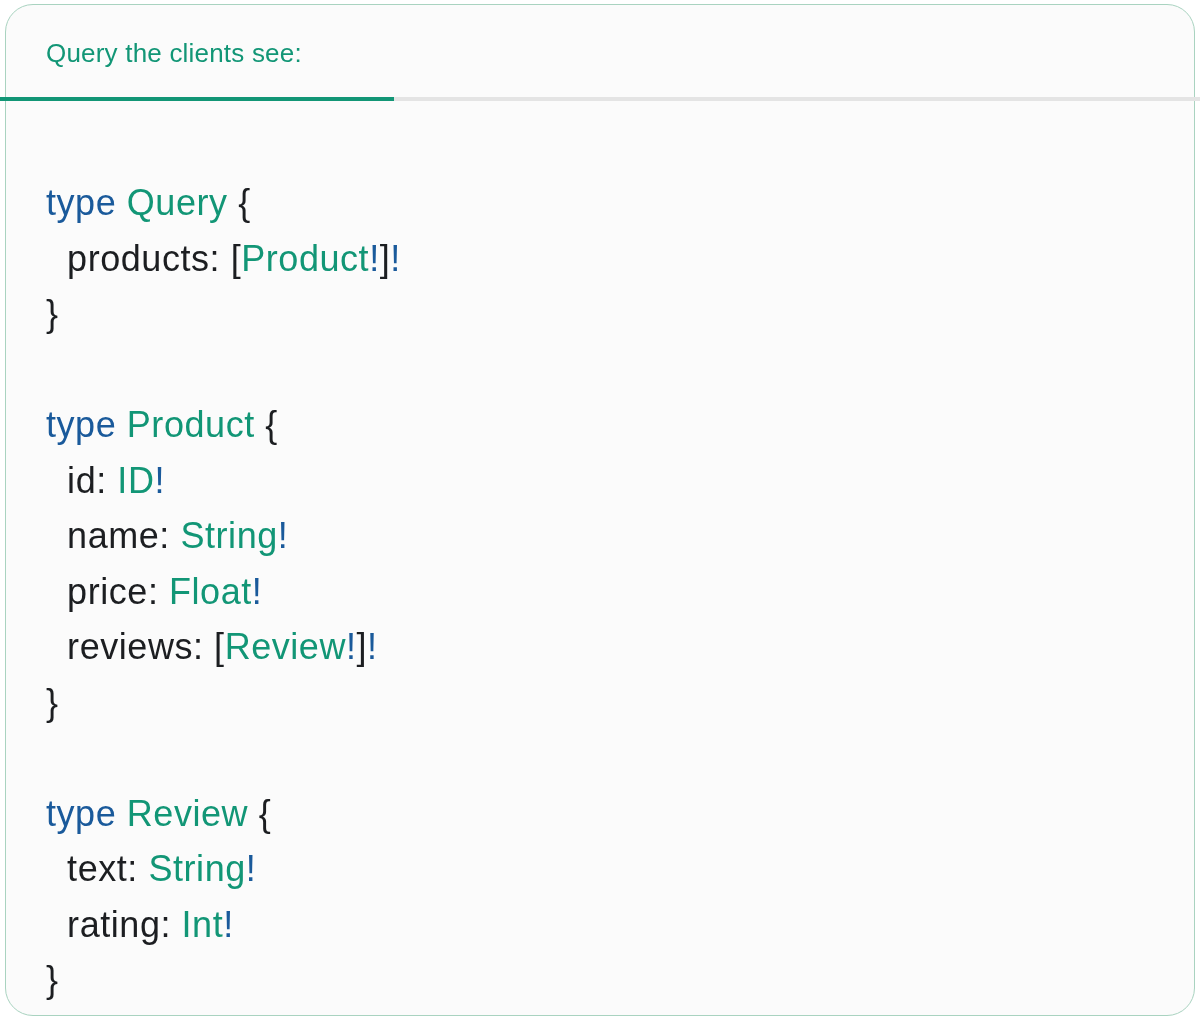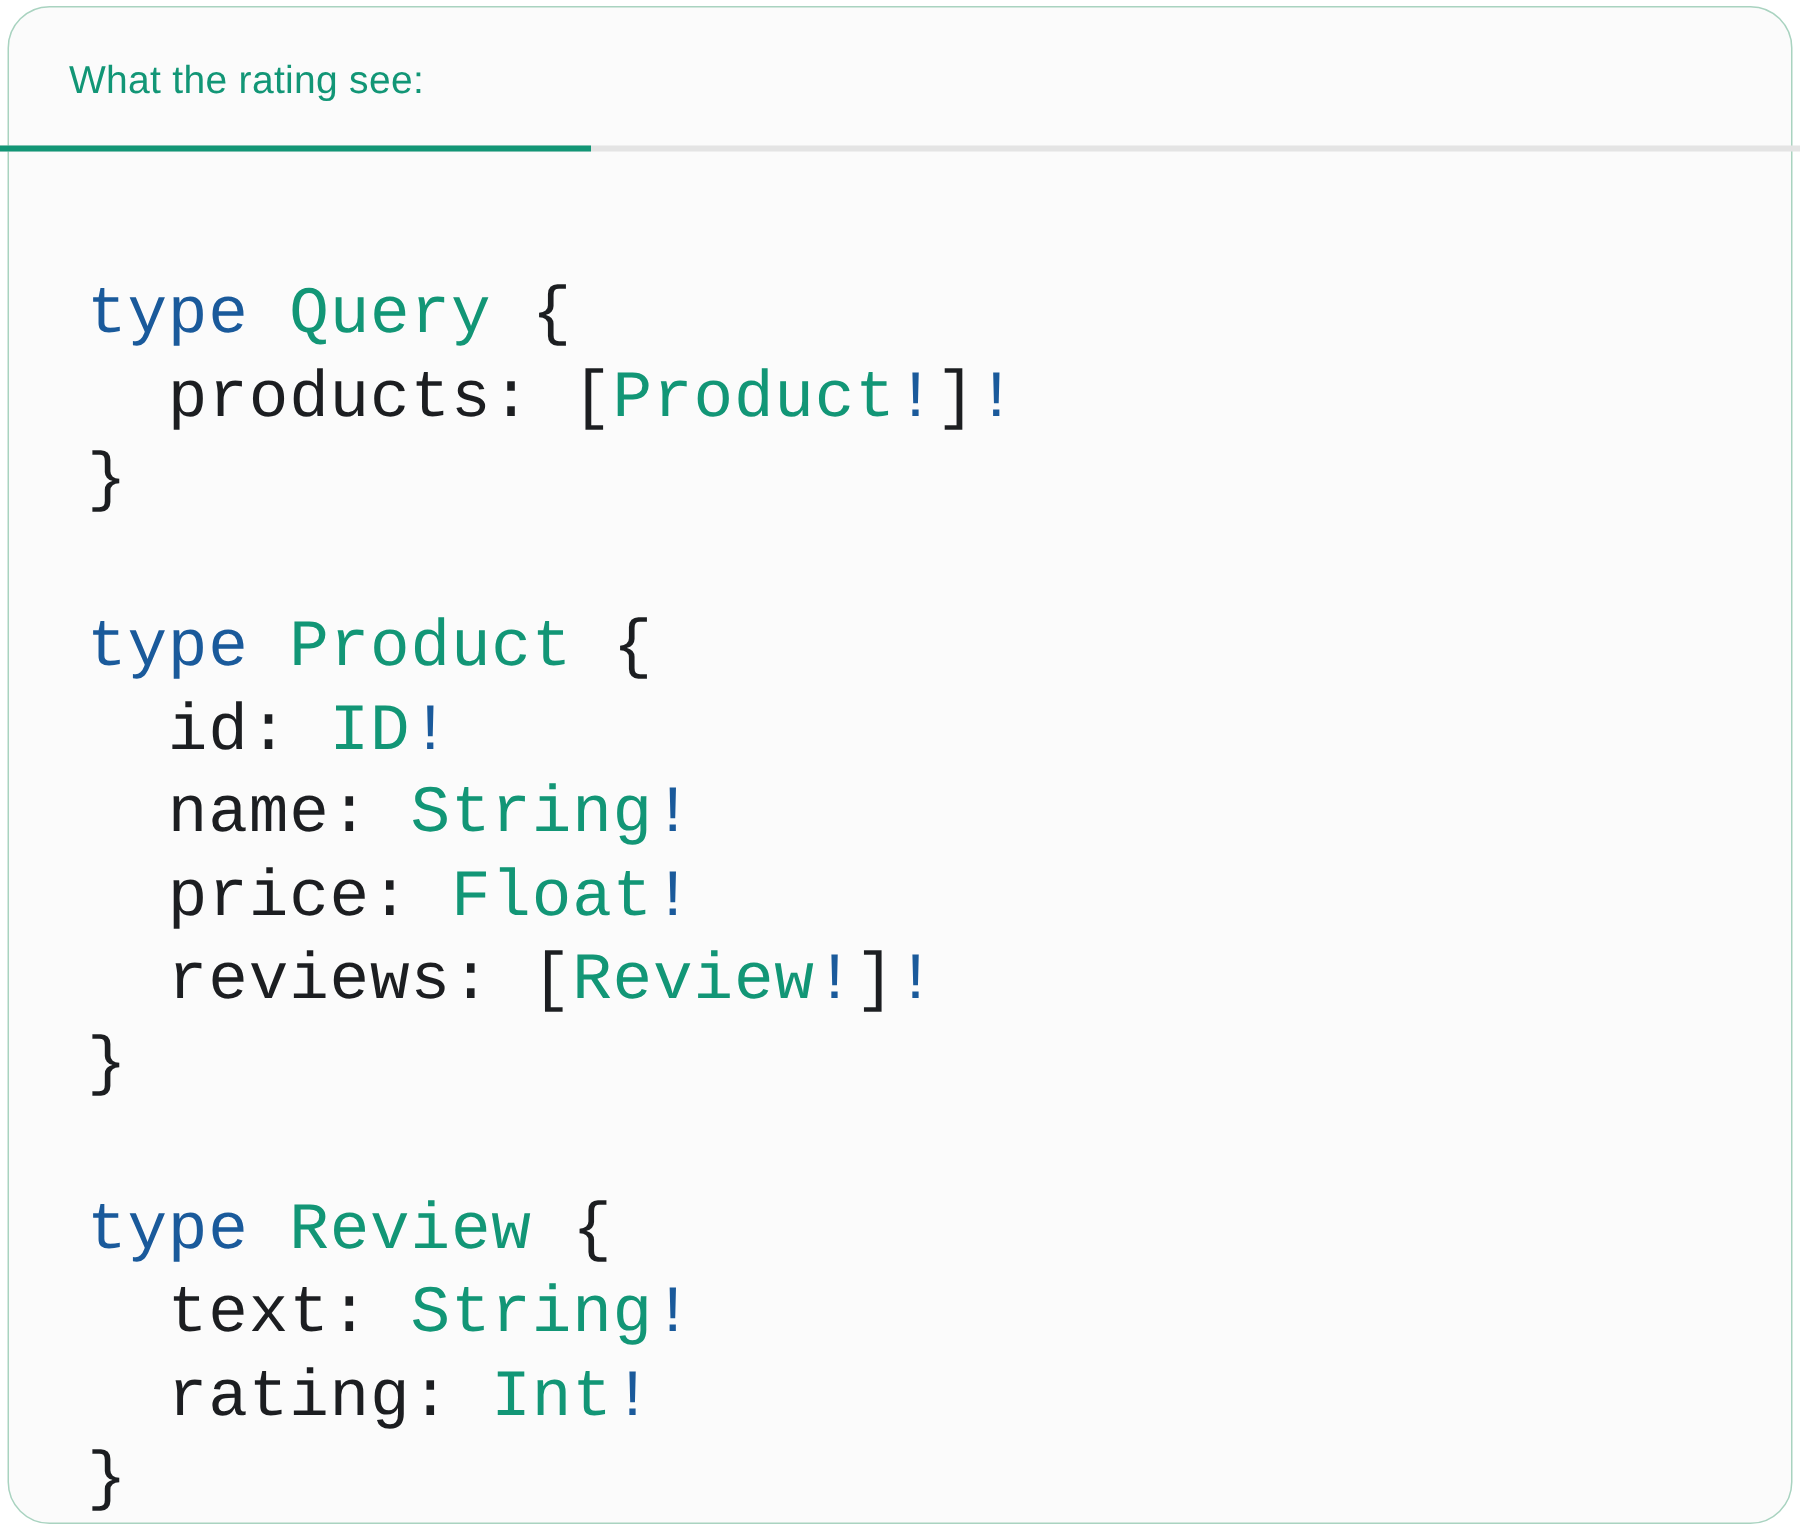--- a/index.html
+++ b/index.html
@@ -44,40 +44,40 @@
     height: 4px;
     background: var(--inactive-underline, #e4e4e4);
   }
   .underline-active {
     width: 394px;
     height: 4px;
     background: var(--teal, #129676);
   }
   .code {
     position: absolute;
-    left: 52px;
+    left: 40px;
     top: 134px;
-    font-family: Liberation Mono, monospace;
-    font-size: 44px;
+    font-family: Liberation Sans, sans-serif;
+    font-size: 36px;
     line-height: 55.5px;
     letter-spacing: 0.55px;
     color: var(--code-plain, #1c1e21);
   }
   .code-line {
     white-space: pre;
     min-height: 55.5px;
   }
   .tok-k { color: var(--blue, #1a5a9b); }
   .tok-t { color: var(--teal, #129676); }
   .tok-p { color: var(--code-plain, #1c1e21); }
 </style>
 </head>
 <body style="--page-bg: #FFFFFF; --card-bg: #FBFBFB; --card-border: #A9D3C0; --teal: #129676; --blue: #1A5A9B; --code-plain: #1C1E21; --inactive-underline: #E4E4E4;">
 
 <div class="stage">
   <div class="card">
-    <div class="tab-label">What the rating see:</div>
+    <div class="tab-label">Query the clients see:</div>
     <pre class="code"><div class="code-line"><span class="tok-k">type</span><span class="tok-p"> </span><span class="tok-t">Query</span><span class="tok-p"> {</span></div><div class="code-line"><span class="tok-p">  products: [</span><span class="tok-t">Product</span><span class="tok-k">!</span><span class="tok-p">]</span><span class="tok-k">!</span></div><div class="code-line"><span class="tok-p">}</span></div><div class="code-line">&nbsp;</div><div class="code-line"><span class="tok-k">type</span><span class="tok-p"> </span><span class="tok-t">Product</span><span class="tok-p"> {</span></div><div class="code-line"><span class="tok-p">  id: </span><span class="tok-t">ID</span><span class="tok-k">!</span></div><div class="code-line"><span class="tok-p">  name: </span><span class="tok-t">String</span><span class="tok-k">!</span></div><div class="code-line"><span class="tok-p">  price: </span><span class="tok-t">Float</span><span class="tok-k">!</span></div><div class="code-line"><span class="tok-p">  reviews: [</span><span class="tok-t">Review</span><span class="tok-k">!</span><span class="tok-p">]</span><span class="tok-k">!</span></div><div class="code-line"><span class="tok-p">}</span></div><div class="code-line">&nbsp;</div><div class="code-line"><span class="tok-k">type</span><span class="tok-p"> </span><span class="tok-t">Review</span><span class="tok-p"> {</span></div><div class="code-line"><span class="tok-p">  text: </span><span class="tok-t">String</span><span class="tok-k">!</span></div><div class="code-line"><span class="tok-p">  rating: </span><span class="tok-t">Int</span><span class="tok-k">!</span></div><div class="code-line"><span class="tok-p">}</span></div></pre>
   </div>
   <div class="underline-track">
     <div class="underline-active"></div>
   </div>
 </div>
 
 </body></html>

